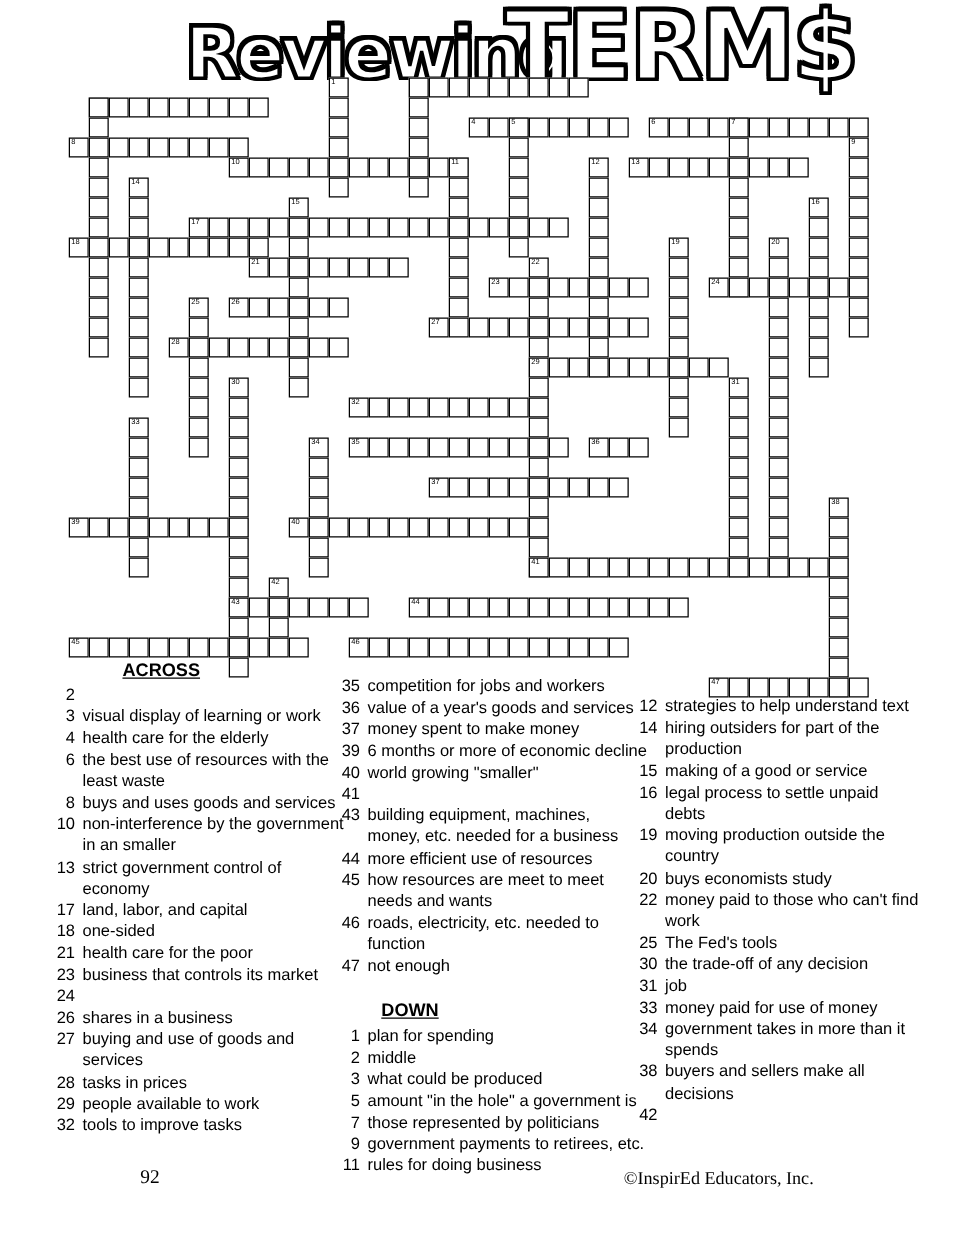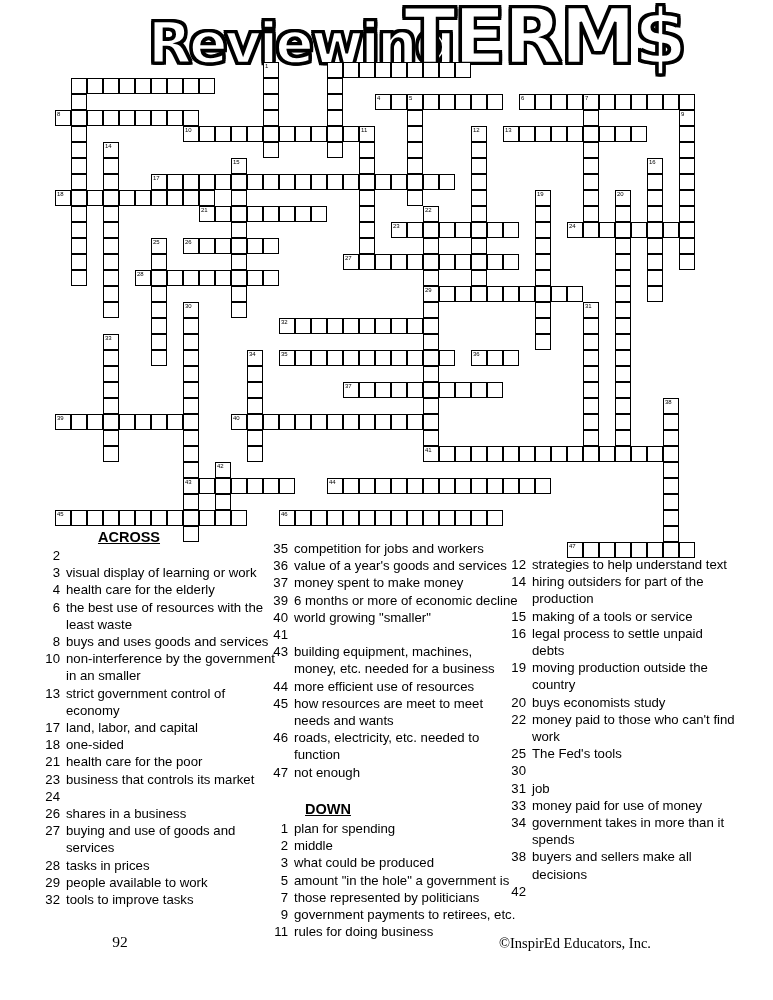--- a/index.html
+++ b/index.html
@@ -777,21 +777,21 @@
       <div class="ci">
         <span class="cn">12</span>
         <span class="ct">strategies to help understand text</span>
       </div>
       <div class="ci">
         <span class="cn">14</span>
         <span class="ct">hiring outsiders for part of the production</span>
       </div>
       <div class="ci">
         <span class="cn">15</span>
-        <span class="ct">making of a tools or service</span>
+        <span class="ct">making of a good or service</span>
       </div>
       <div class="ci">
         <span class="cn">16</span>
         <span class="ct">legal process to settle unpaid debts</span>
       </div>
       <div class="ci">
         <span class="cn">19</span>
         <span class="ct">moving production outside the country</span>
       </div>
       <div class="ci">
@@ -801,20 +801,21 @@
       <div class="ci">
         <span class="cn">22</span>
         <span class="ct">money paid to those who can't find work</span>
       </div>
       <div class="ci">
         <span class="cn">25</span>
         <span class="ct">The Fed's tools</span>
       </div>
       <div class="ci">
         <span class="cn">30</span>
+        <span class="ct">the trade-off of any decision</span>
       </div>
       <div class="ci">
         <span class="cn">31</span>
         <span class="ct">job</span>
       </div>
       <div class="ci">
         <span class="cn">33</span>
         <span class="ct">money paid for use of money</span>
       </div>
       <div class="ci">

